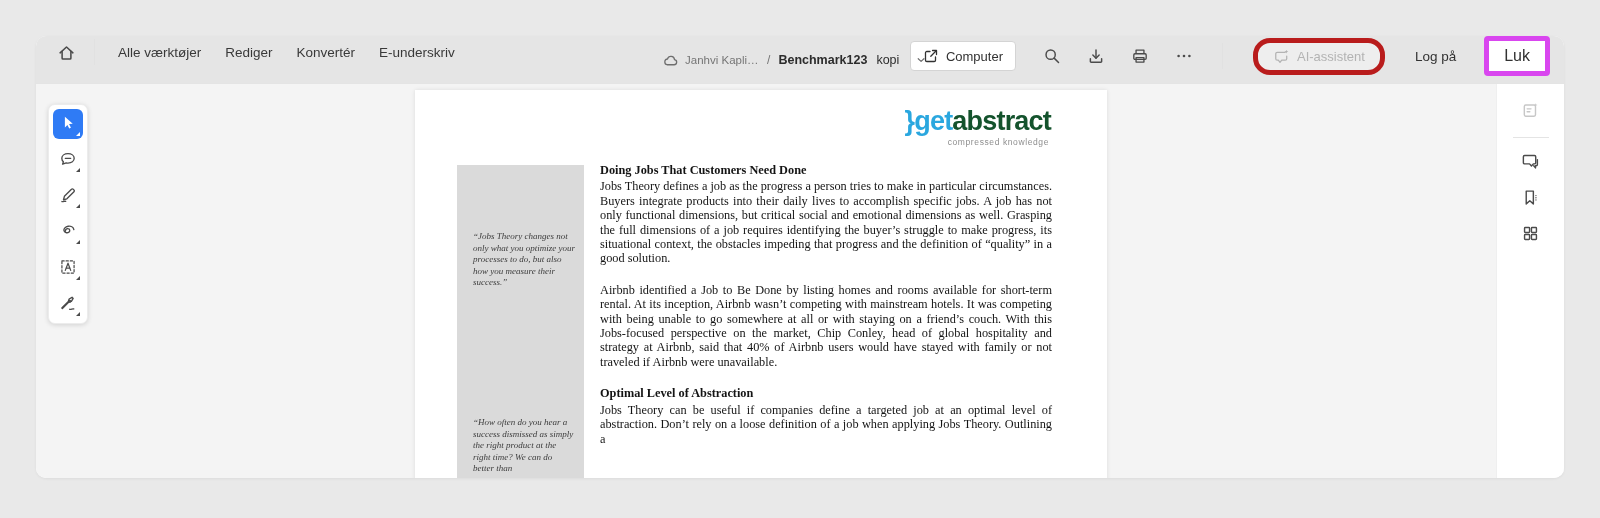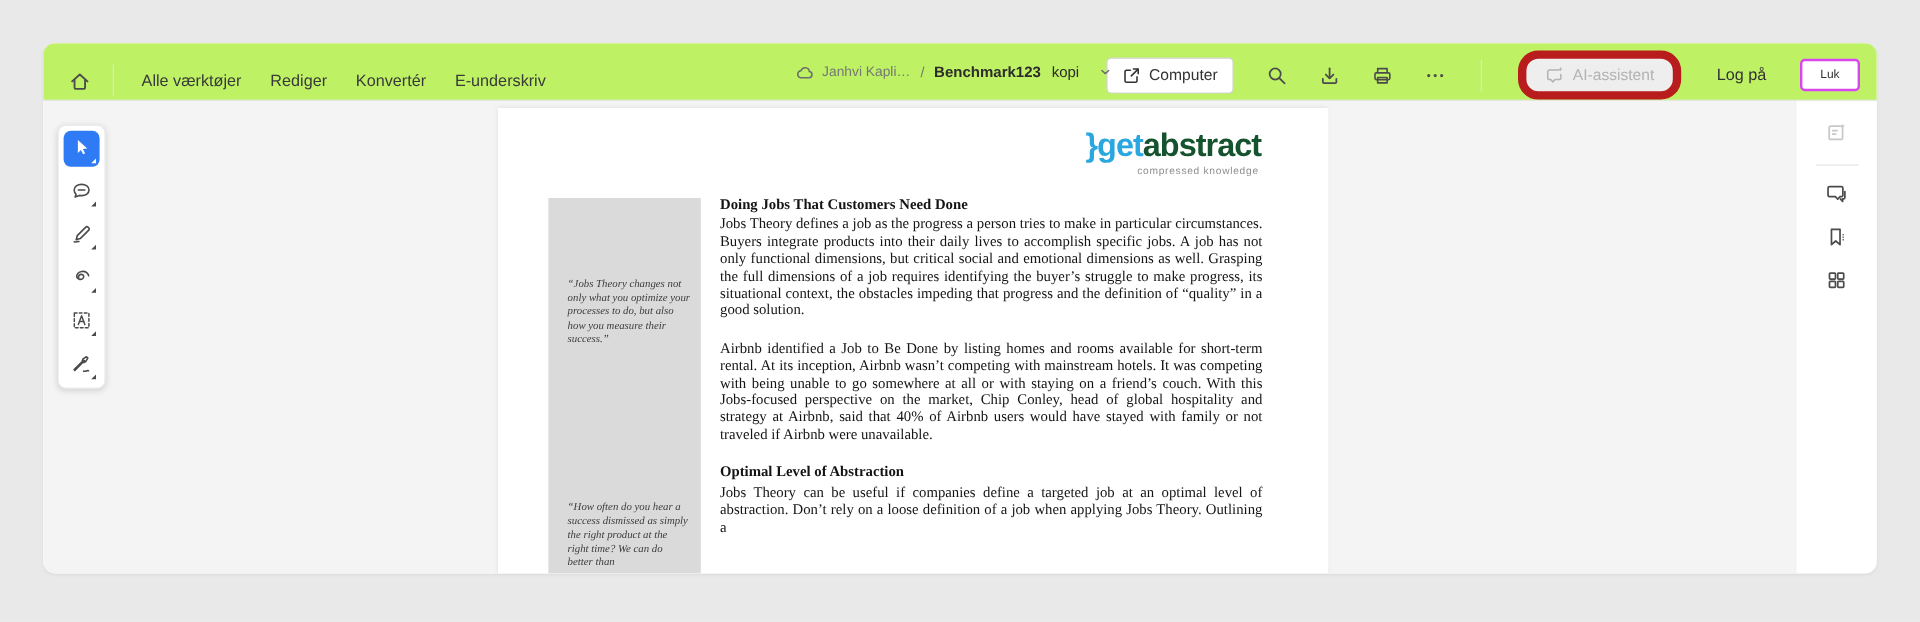--- a/index.html
+++ b/index.html
@@ -1,41 +1,41 @@
 <!DOCTYPE html>
 <html><head>
 <meta charset="utf-8">
 <style>
   html,body{margin:0;padding:0;width:1600px;height:518px;background:#e9e9e9;overflow:hidden;
     font-family:"Liberation Sans",sans-serif;-webkit-font-smoothing:antialiased;}
   .window{position:absolute;left:36px;top:36px;width:1528px;height:442px;background:#fff;
     border-radius:10px;overflow:hidden;box-shadow:0 1px 3px rgba(0,0,0,.06);}
   
-  .toolbar{position:relative;height:48px;background:#bef264;border-bottom:1px solid #e4e4e4;
-    display:flex;align-items:flex-end;padding:0 14px;box-sizing:border-box;}
+  .toolbar{position:relative;height:48px;background:#e5e5e5;border-bottom:1px solid #e4e4e4;
+    display:flex;align-items:flex-start;padding:0 14px;box-sizing:border-box;}
   .tb-left{display:flex;align-items:center;gap:2px;}
   .icon-btn{width:32px;height:32px;border-radius:4px;display:flex;align-items:center;justify-content:center;
     color:#4b4b4b;background:transparent;border:none;cursor:pointer;}
   .icon-btn svg{display:block;}
   .v-div{width:1px;height:26px;background:#e1e1e1;margin:0 10px;}
   .menu-item{font-size:13.5px;color:#393939;padding:6px 11px;border-radius:4px;cursor:pointer;white-space:nowrap;}
   .tb-center{position:absolute;left:50%;top:0;height:48px;transform:translateX(-52%);
     display:flex;align-items:center;gap:6px;white-space:nowrap;}
   .doc-owner{font-size:11.5px;color:#767676;max-width:74px;overflow:hidden;text-overflow:ellipsis;}
   .path-sep{font-size:12px;color:#767676;margin:0 2px;}
   .doc-title{font-size:12.5px;color:#2c2c2c;font-weight:700;}
   .doc-suffix{font-size:12.5px;color:#2c2c2c;font-weight:400;margin-left:3px;}
   .tb-right{margin-left:auto;display:flex;align-items:center;gap:12px;}
   .computer-btn{display:flex;align-items:center;gap:7px;border:1px solid #d4d4d4;border-radius:4px;
     background:#fff;color:#323232;font-size:13px;padding:6px 12px;margin-right:8px;cursor:pointer;}
-  .ai-pill{display:flex;align-items:center;gap:7px;background:#eeeeee;border:7px solid #b91c1c;
+  .ai-pill{display:flex;align-items:center;gap:7px;background:#eeeeee;border:5px solid #b91c1c;
     border-radius:17px;color:#b3b3b3;font-size:13px;padding:5px 15px;margin:0 8px;cursor:default;}
   .login-link{font-size:13.5px;color:#323232;padding:6px 10px;cursor:pointer;}
-  .close-btn{border:2px solid #d946ef;border-radius:4px;background:#fff;color:#323232;
-    font-size:10px;padding:6px 15px;margin-left:6px;cursor:pointer;}
+  .close-btn{border:5px solid #d946ef;border-radius:4px;background:#fff;color:#323232;
+    font-size:16px;padding:6px 15px;margin-left:6px;cursor:pointer;}
   
   .canvas{position:relative;height:394px;background:#f4f4f4;overflow:hidden;}
   
   .tool-panel{position:absolute;left:12px;top:20px;width:38px;background:#fff;border:1px solid #ececec;
     border-radius:7px;box-shadow:0 1px 5px rgba(0,0,0,.14);padding:4px 0;display:flex;
     flex-direction:column;align-items:center;gap:6px;z-index:3;}
   .tool-btn{position:relative;width:30px;height:30px;border-radius:6px;border:none;background:transparent;
     color:#4b4b4b;display:flex;align-items:center;justify-content:center;cursor:pointer;}
   .tool-btn.active{background:#2f7bf5;color:#fff;}
   .tool-corner{position:absolute;right:3px;bottom:3px;width:0;height:0;

